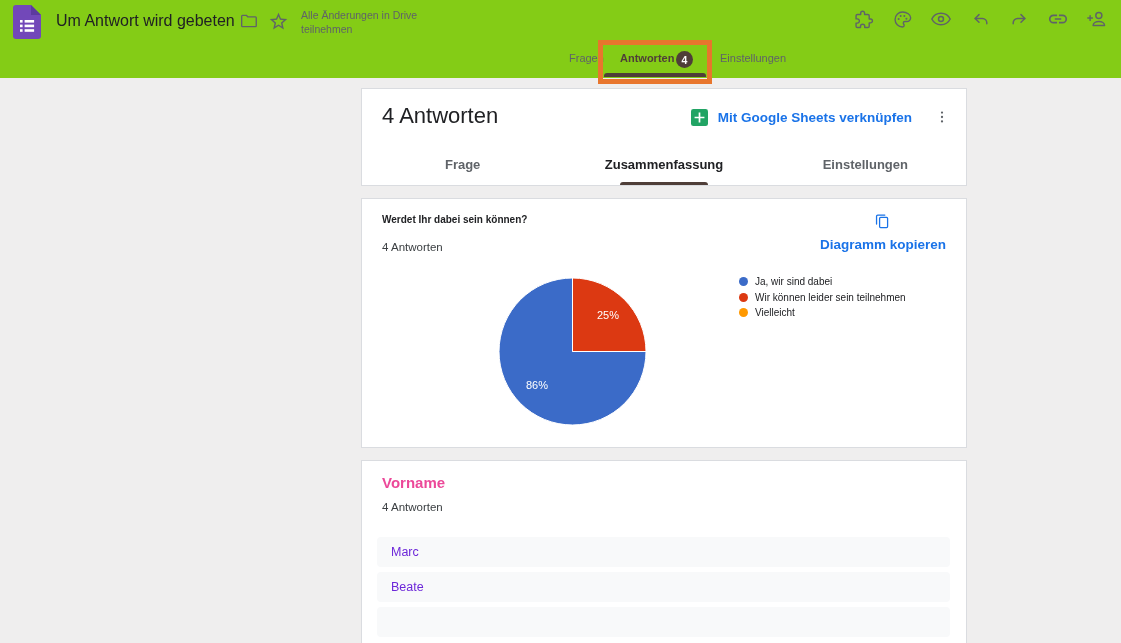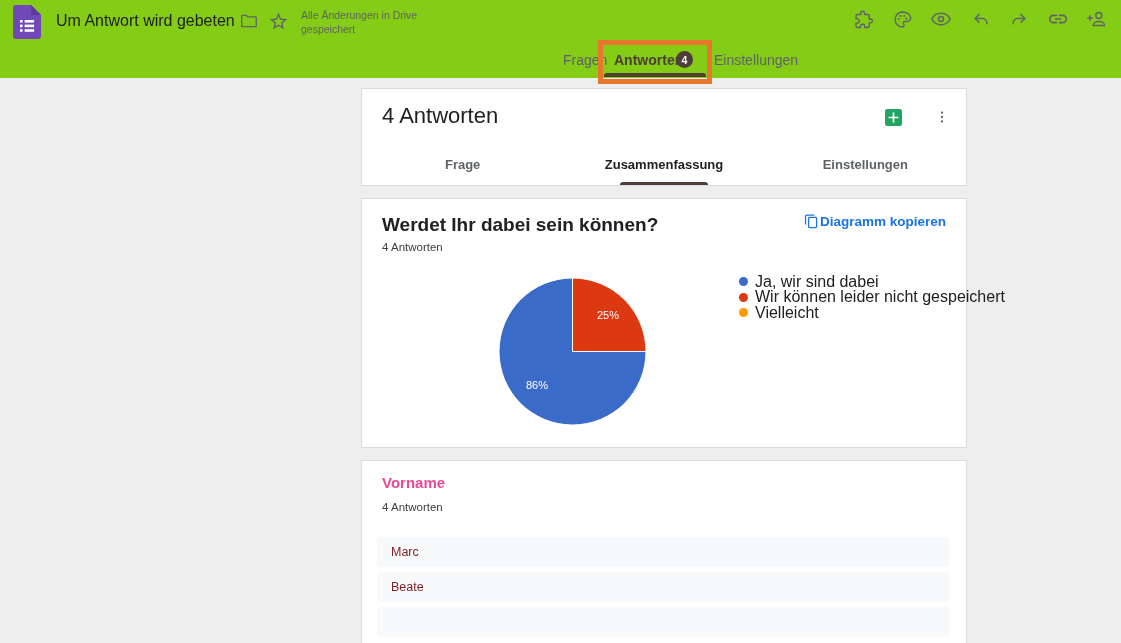--- a/index.html
+++ b/index.html
@@ -12,21 +12,21 @@
   .forms-logo { position:absolute; left:13px; top:5px; width:28px; height:34px; }
   .doc-title { position:absolute; left:56px; top:12px; font-size:16px; color:#202124; white-space:nowrap; }
   .hdr-icon { position:absolute; width:24px; height:24px; display:flex; align-items:center; justify-content:center; cursor:pointer; }
   .folder-btn { left:237px; top:9px; }
   .star-btn { left:266px; top:9px; }
   .autosave { position:absolute; left:301px; top:8px; width:135px; font-size:10.5px; line-height:1.35; color:#5f6368; }
   .toolbar { position:absolute; right:12px; top:7px; display:flex; gap:15px; }
   .toolbar .tb { width:24px; height:24px; display:flex; align-items:center; justify-content:center; cursor:pointer; }
 
   
-  .navtab { position:absolute; top:52px; font-size:14px; color:#5f6368; cursor:pointer; white-space:nowrap; }
+  .navtab { position:absolute; top:52px; font-size:11px; color:#5f6368; cursor:pointer; white-space:nowrap;margin-left:6px; }
   .navtab.active { color:#4f3e38; font-weight:bold; }
   .tab-badge { position:absolute; left:676px; top:51px; width:17px; height:17px; border-radius:50%;
     background:#4f3e38; color:#fff; font-size:10.5px; font-weight:bold; display:flex; align-items:center; justify-content:center; }
   .tab-underline { position:absolute; left:604px; top:73px; width:102px; height:3.5px; background:#4f3e38; border-radius:3px 3px 0 0; }
   .annotation-box { position:absolute; left:598px; top:40px; width:114px; height:44px; border:5px solid #e8762d; z-index:10; pointer-events:none; }
 
   
   .card { position:absolute; left:361px; width:606px; background:#fff; border:1px solid #dadce0; border-radius:0; }
   .card1 { top:88px; height:98px; }
   .card2 { top:198px; height:250px; }
@@ -36,36 +36,36 @@
   .sheets-row { position:absolute; right:16px; top:18px; display:flex; align-items:center; }
   .sheets-icon { width:17px; height:17px; margin-right:10px; }
   .sheets-link { font-size:13.5px; font-weight:bold; color:#1a73e8; cursor:pointer; white-space:nowrap; }
   .kebab { width:16px; height:20px; margin-left:22px; display:flex; align-items:center; justify-content:center; cursor:pointer; }
 
   .subtabs { position:absolute; left:0; bottom:0; width:100%; height:42px; display:flex; }
   .subtab { flex:1; display:flex; align-items:center; justify-content:center; font-size:13px; font-weight:bold; color:#5f6368; cursor:pointer; position:relative; }
   .subtab.active { color:#202124; }
   .subtab-underline { position:absolute; bottom:0; left:50%; transform:translateX(-50%); width:88px; height:3.5px; background:#4f3e38; border-radius:3px 3px 0 0; }
 
-  .q-title { position:absolute; left:20px; top:15px; font-size:19px; font-weight:bold; color:#202124; }
+  .q-title { position:absolute; left:20px; top:15px; font-size:10px; font-weight:bold; color:#202124; }
   .q-sub { position:absolute; left:20px; top:42px; font-size:11.5px; color:#3c4043; }
-  .copy-btn { position:absolute; right:20px; top:14px; display:flex; align-items:center; gap:0; cursor:pointer; }
+  .copy-btn { position:absolute; right:20px; top:14px; display:flex; align-items:center; gap:7px; cursor:pointer;flex-direction:column; }
   .copy-btn span { font-size:13.5px; font-weight:bold; color:#1a73e8; white-space:nowrap; }
 
   .pie-wrap { position:absolute; left:137px; top:79px; width:147px; height:147px; }
   .pie-label { position:absolute; color:#ffffff; font-size:11px; transform:translate(-50%,-50%); }
   .legend { position:absolute; left:377px; top:75px; }
   .legend-item { display:flex; align-items:center; height:15.5px; }
   .legend-dot { width:9px; height:9px; border-radius:50%; margin-right:7px; flex:none; }
-  .legend-text { font-size:16px; color:#202124; white-space:nowrap; }
+  .legend-text { font-size:10px; color:#202124; white-space:nowrap; }
 
   .v-title { position:absolute; left:20px; top:13px; font-size:15px; font-weight:bold; color:#ec4899; }
   .v-sub { position:absolute; left:20px; top:40px; font-size:11.5px; color:#3c4043; }
   .rows { position:absolute; left:15px; right:16px; top:76px; }
-  .answer-row { height:30px; border-radius:4px; background:#f8f9fa; margin-bottom:5px; font-size:12.5px; color:#7f1d1d; line-height:30px; padding-left:14px; }
+  .answer-row { height:30px; border-radius:4px; background:#f8f9fa; margin-bottom:5px; font-size:12.5px; color:#6d28d9; line-height:30px; padding-left:14px; }
 </style>
 </head>
 <body>
 
 <div id="app">
 
   <div class="topbar">
     <svg class="forms-logo" viewBox="0 0 28 34">
       <path d="M3 0 h15 l10 10 v21 a3 3 0 0 1 -3 3 H3 a3 3 0 0 1 -3 -3 V3 a3 3 0 0 1 3 -3 z" fill="#7248b9"></path>
       <path d="M18 0 l10 10 h-10 z" fill="#5c3a9e"></path>
@@ -81,21 +81,21 @@
     <div class="hdr-icon folder-btn">
       <svg width="20" height="20" viewBox="0 0 24 24" fill="none" stroke="#5f6368" stroke-width="1.6" stroke-linejoin="round">
         <path d="M3.2 6.2c0-.6.5-1 1-1h4.6l1.9 1.9h9a1 1 0 0 1 1 1v9.7a1 1 0 0 1-1 1H4.2a1 1 0 0 1-1-1V6.2z"></path>
       </svg>
     </div>
     <div class="hdr-icon star-btn">
       <svg width="21" height="21" viewBox="0 0 24 24" fill="#5f6368">
         <path d="M22 9.24l-7.19-.62L12 2 9.19 8.63 2 9.24l5.46 4.73L5.82 21 12 17.27 18.18 21l-1.63-7.03L22 9.24zM12 15.4l-3.76 2.27 1-4.28-3.32-2.88 4.38-.38L12 6.1l1.71 4.04 4.38.38-3.32 2.88 1 4.28L12 15.4z"></path>
       </svg>
     </div>
-    <div class="autosave">Alle Änderungen in Drive gespeichert</div>
+    <div class="autosave">Alle Änderungen in Drive teilnehmen</div>
 
     <div class="toolbar">
       <div class="tb">
         <svg width="21" height="21" viewBox="0 0 24 24" fill="none" stroke="#5f6368" stroke-width="1.6" stroke-linejoin="round">
           <path d="M20 11.5h-1.5V7.8c0-.9-.7-1.6-1.6-1.6h-3.7V4.7a2.2 2.2 0 1 0-4.4 0v1.5H5.1c-.9 0-1.6.7-1.6 1.6v3.5h1.4a2.4 2.4 0 1 1 0 4.8H3.5v3.5c0 .9.7 1.6 1.6 1.6h3.5v-1.4a2.4 2.4 0 1 1 4.8 0v1.4h3.5c.9 0 1.6-.7 1.6-1.6v-3.7H20a2.2 2.2 0 1 0 0-4.4z"></path>
         </svg>
       </div>
       <div class="tb">
         <svg width="21" height="21" viewBox="0 0 24 24" fill="none" stroke="#5f6368" stroke-width="1.6">
           <path d="M12 3.5a8.5 8.5 0 0 0 0 17c1.1 0 1.9-.9 1.9-1.9 0-.5-.2-.9-.5-1.3-.3-.3-.5-.7-.5-1.2 0-1 .8-1.9 1.9-1.9h2.2a4.2 4.2 0 0 0 4.3-4.2C21.3 6.6 17.1 3.5 12 3.5z"></path>
@@ -145,20 +145,21 @@
   <div class="navtab" style="left:714px;">Einstellungen</div>
   <div class="annotation-box"></div>
 
   <div class="card card1">
     <div class="h1-responses">4 Antworten</div>
     <div class="sheets-row">
       <svg class="sheets-icon" viewBox="0 0 18 18">
         <rect width="18" height="18" rx="2.5" fill="#21a464"></rect>
         <path d="M8.1 3.8h1.8v10.4H8.1z M3.8 8.1h10.4v1.8H3.8z" fill="#fff"></path>
       </svg>
+      <span class="sheets-link">Mit Google Sheets verknüpfen</span>
       <div class="kebab">
         <svg width="16" height="20" viewBox="0 0 24 24" fill="#5f6368">
           <circle cx="12" cy="5.4" r="1.7"></circle>
             <circle cx="12" cy="12" r="1.7"></circle>
             <circle cx="12" cy="18.6" r="1.7"></circle>
         </svg>
       </div>
     </div>
     <div class="subtabs">
       <div class="subtab">
@@ -194,21 +195,21 @@
       <div class="pie-label" style="left:109px; top:37px;">25%</div>
     </div>
 
     <div class="legend">
       <div class="legend-item">
         <div class="legend-dot" style="background-color: rgb(59, 107, 200);"></div>
         <div class="legend-text">Ja, wir sind dabei</div>
       </div>
       <div class="legend-item">
         <div class="legend-dot" style="background-color: rgb(220, 57, 18);"></div>
-        <div class="legend-text">Wir können leider nicht gespeichert</div>
+        <div class="legend-text">Wir können leider sein teilnehmen</div>
       </div>
       <div class="legend-item">
         <div class="legend-dot" style="background-color: rgb(255, 153, 0);"></div>
         <div class="legend-text">Vielleicht</div>
       </div>
     </div>
   </div>
 
   <div class="card card3">
     <div class="v-title">Vorname</div>

